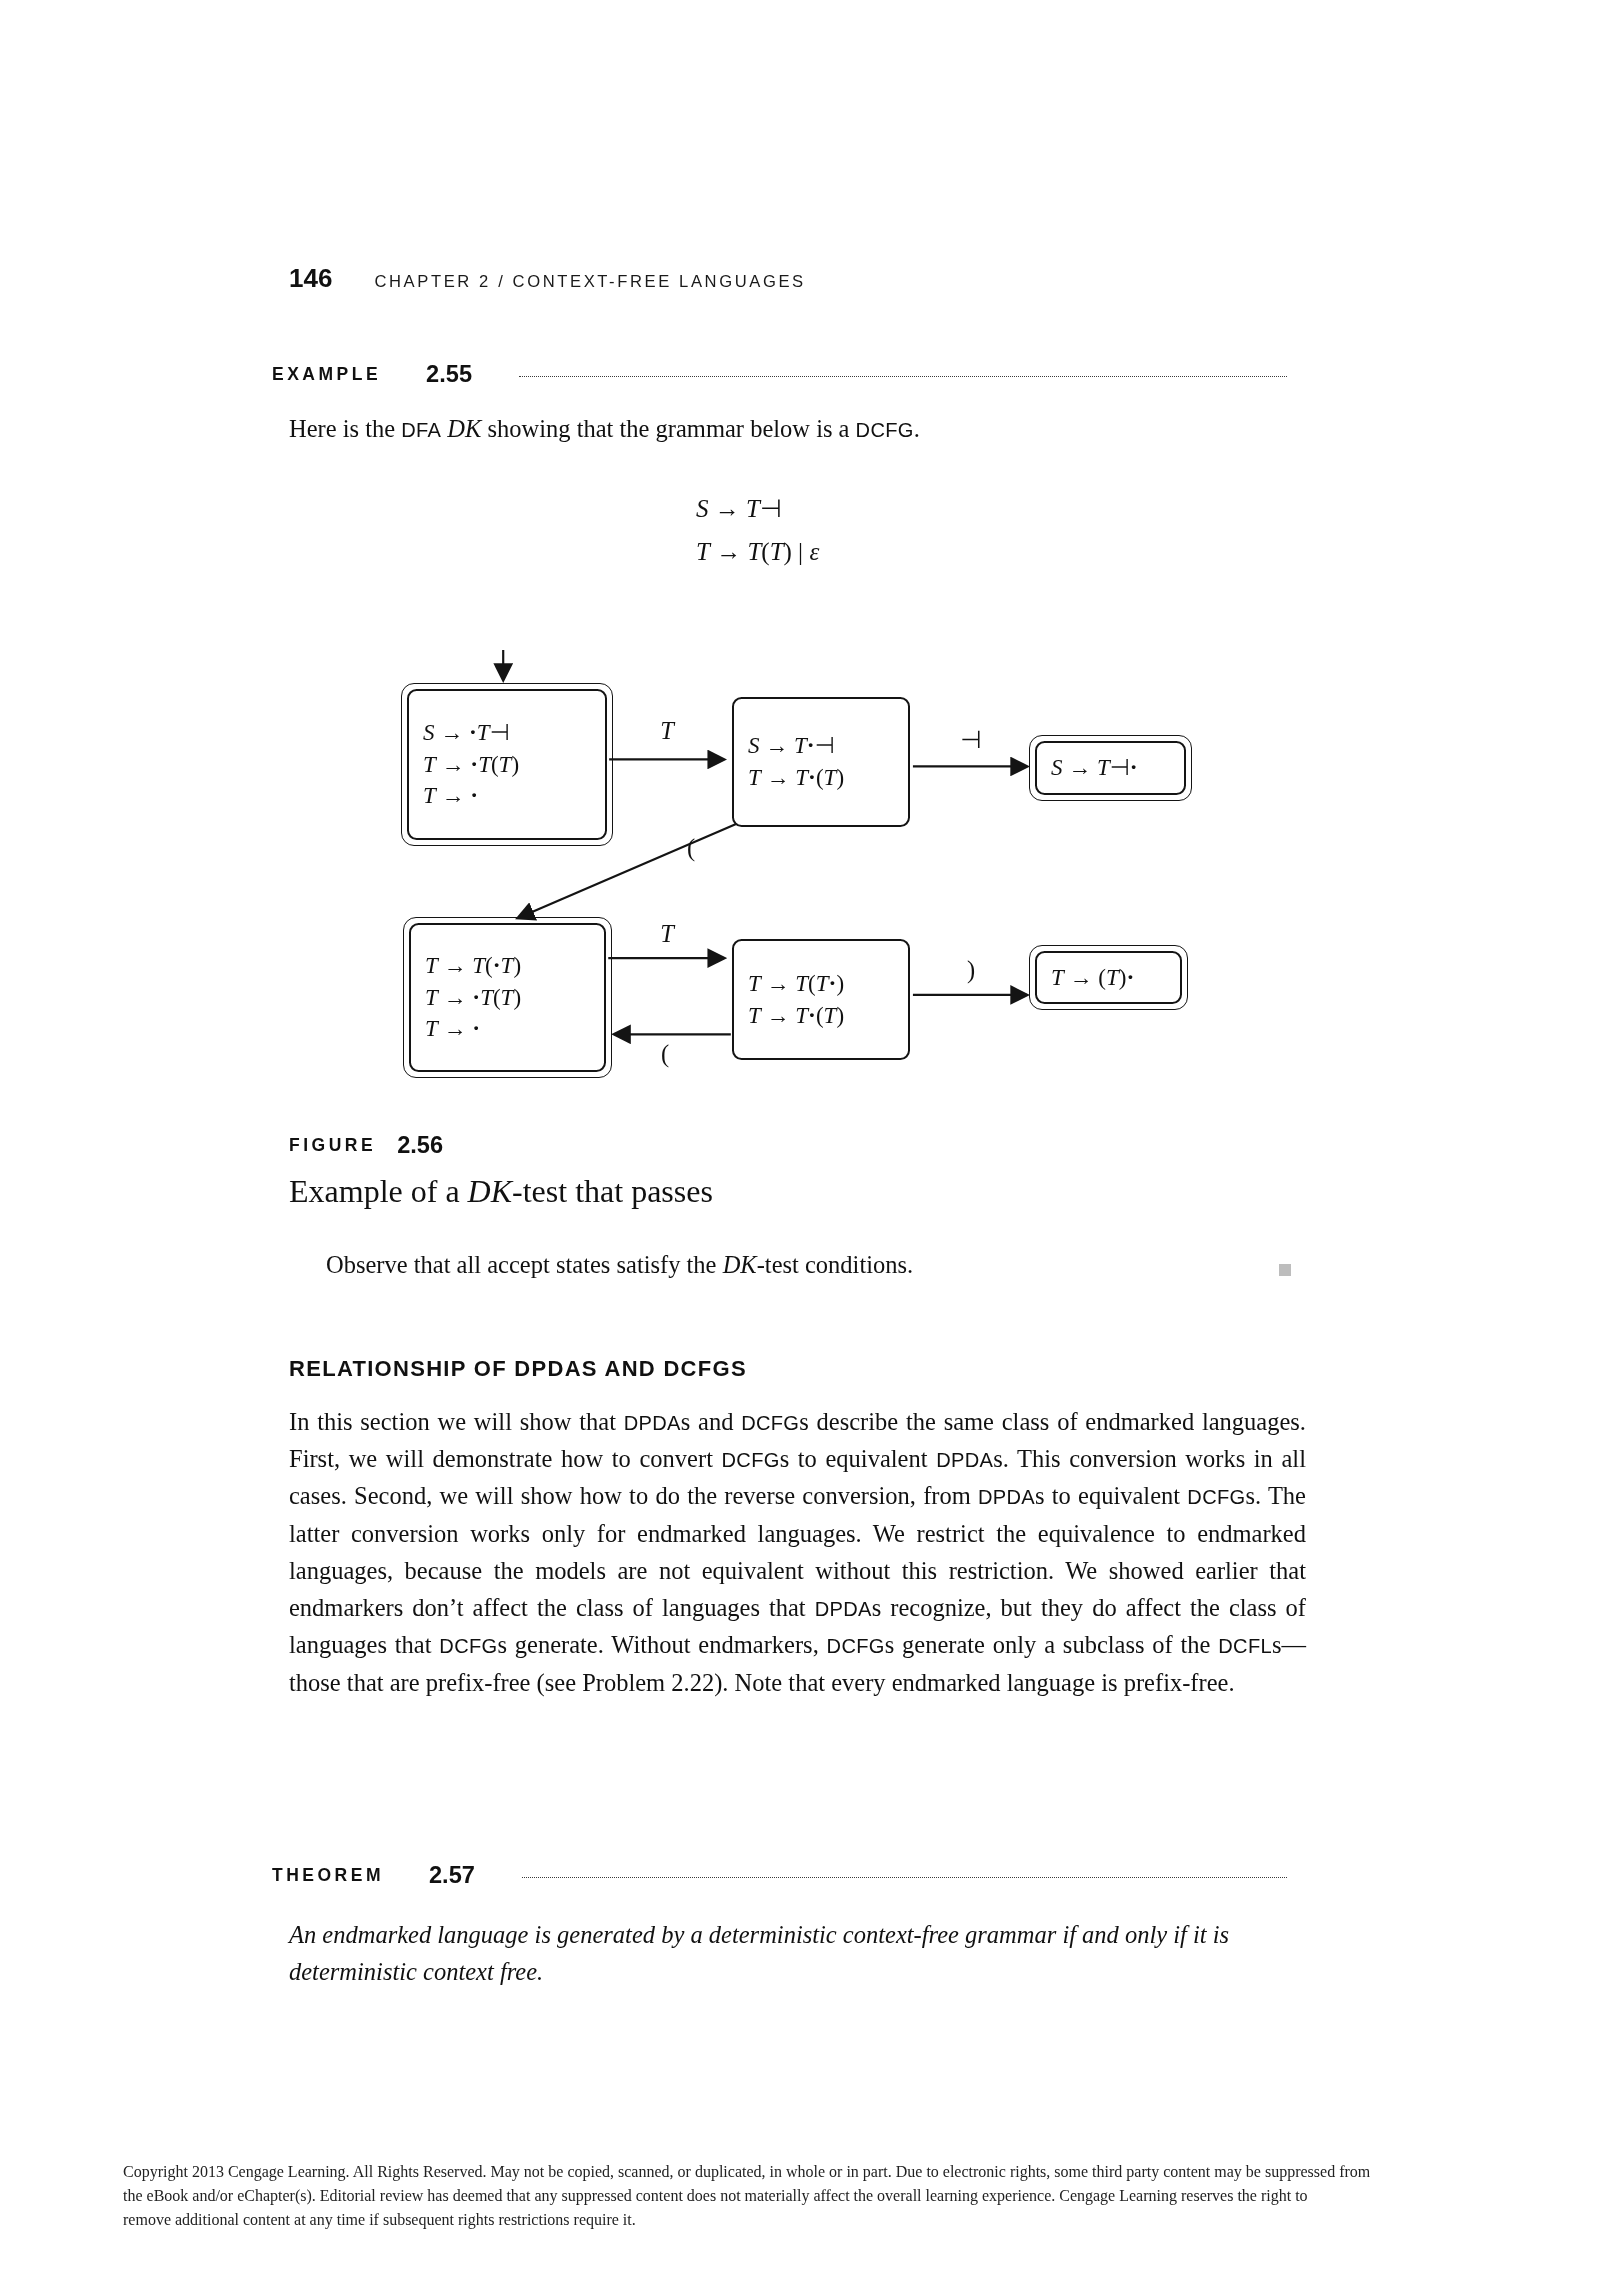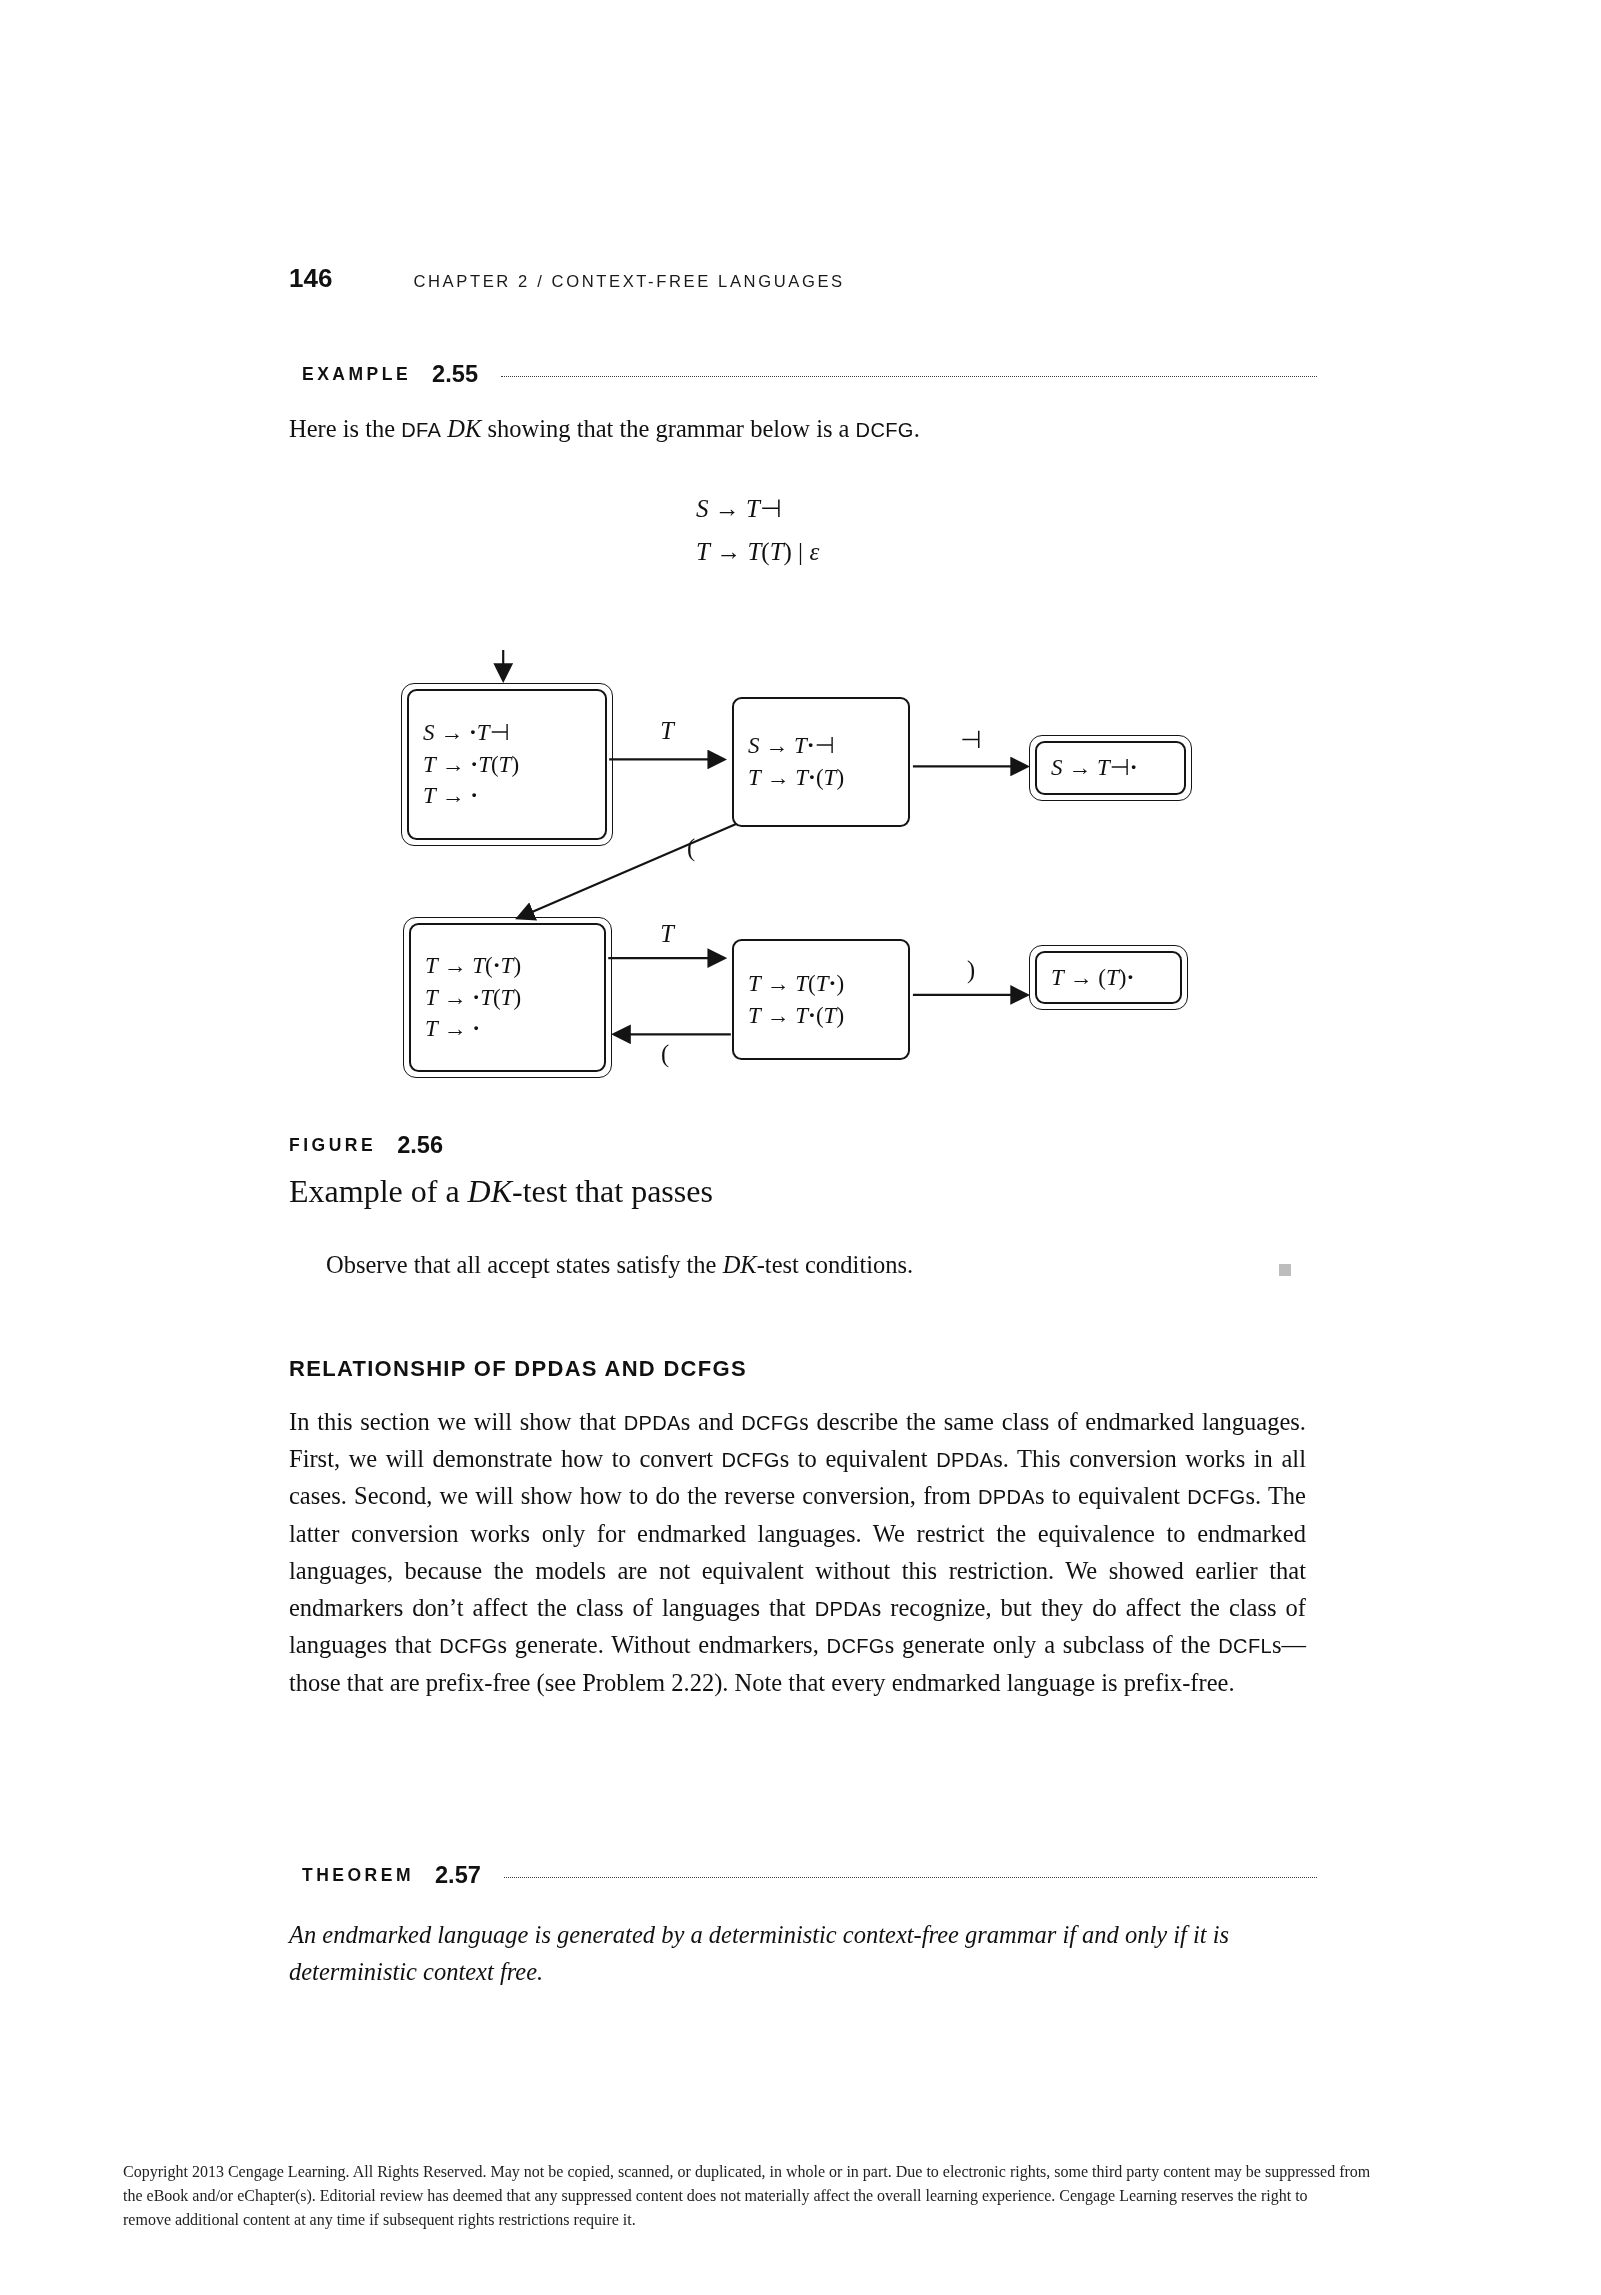--- a/index.html
+++ b/index.html
@@ -7,26 +7,26 @@
   .page {
     position:relative;
     width:1602px; height:2295px;
     background:#ffffff;
     font-family:"Liberation Serif", serif;
     color:#111;
     margin:0 auto;
     overflow:hidden;
   }
   
-  .runhead-row { position:absolute; left:289px; top:263px; display:flex; align-items:baseline;gap:39px; }
+  .runhead-row { position:absolute; left:289px; top:263px; display:flex; align-items:baseline; }
   .pagenum { font-family:"Liberation Sans",sans-serif; font-weight:700; font-size:26px; }
   .runhead { font-family:"Liberation Sans",sans-serif; font-size:16.6px; letter-spacing:2.6px; margin-left:42px; color:#1a1a1a; }
 
   
-  .kicker-row { position:absolute; left:302px; width:1015px; display:flex; align-items:center; }
+  .kicker-row { position:absolute; left:272px; width:1015px; display:flex; align-items:center;gap:24px; }
   .kicker { font-family:"Liberation Sans",sans-serif; font-weight:700; font-size:17.5px; letter-spacing:3.5px; color:#111; }
   .kicker-num { font-family:"Liberation Sans",sans-serif; font-weight:700; font-size:23.6px; margin-left:21px;text-align:right; }
   .leader { flex:1; margin-left:23px; border-top:1.8px dotted #3a3a3a; height:0; margin-top:3.5px; }
 
   .bodytext { font-size:24.5px; line-height:1.5; }
   .intro { position:absolute; left:289px; top:411px; width:1015px; }
   .sc { font-family:"Liberation Sans",sans-serif; font-size:0.82em; letter-spacing:0.3px; }
   .it { font-style:italic; }
   i { font-style:italic; }
   .dot { font-weight:700; font-size:1.02em; }

